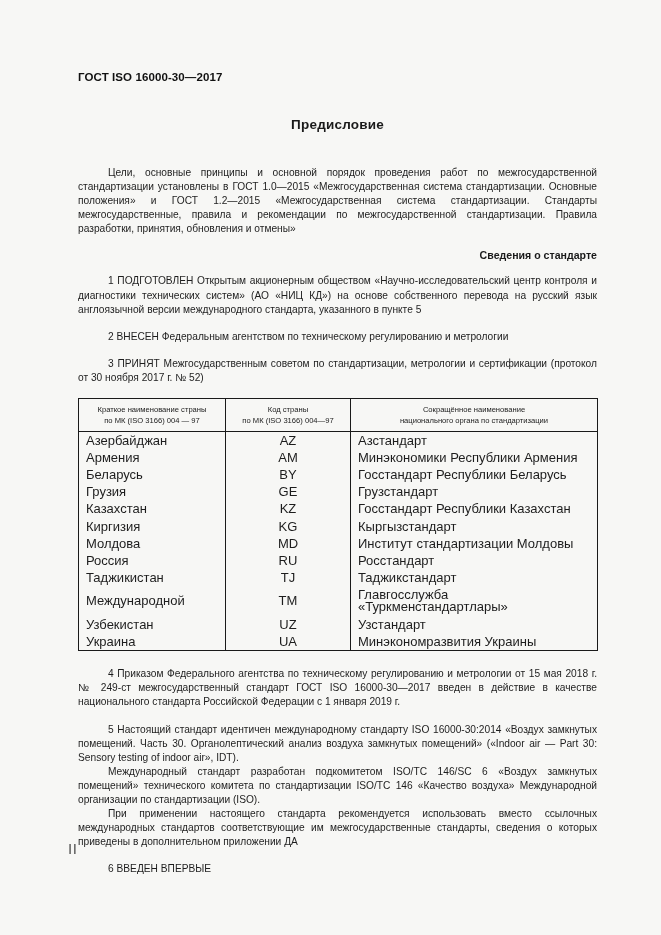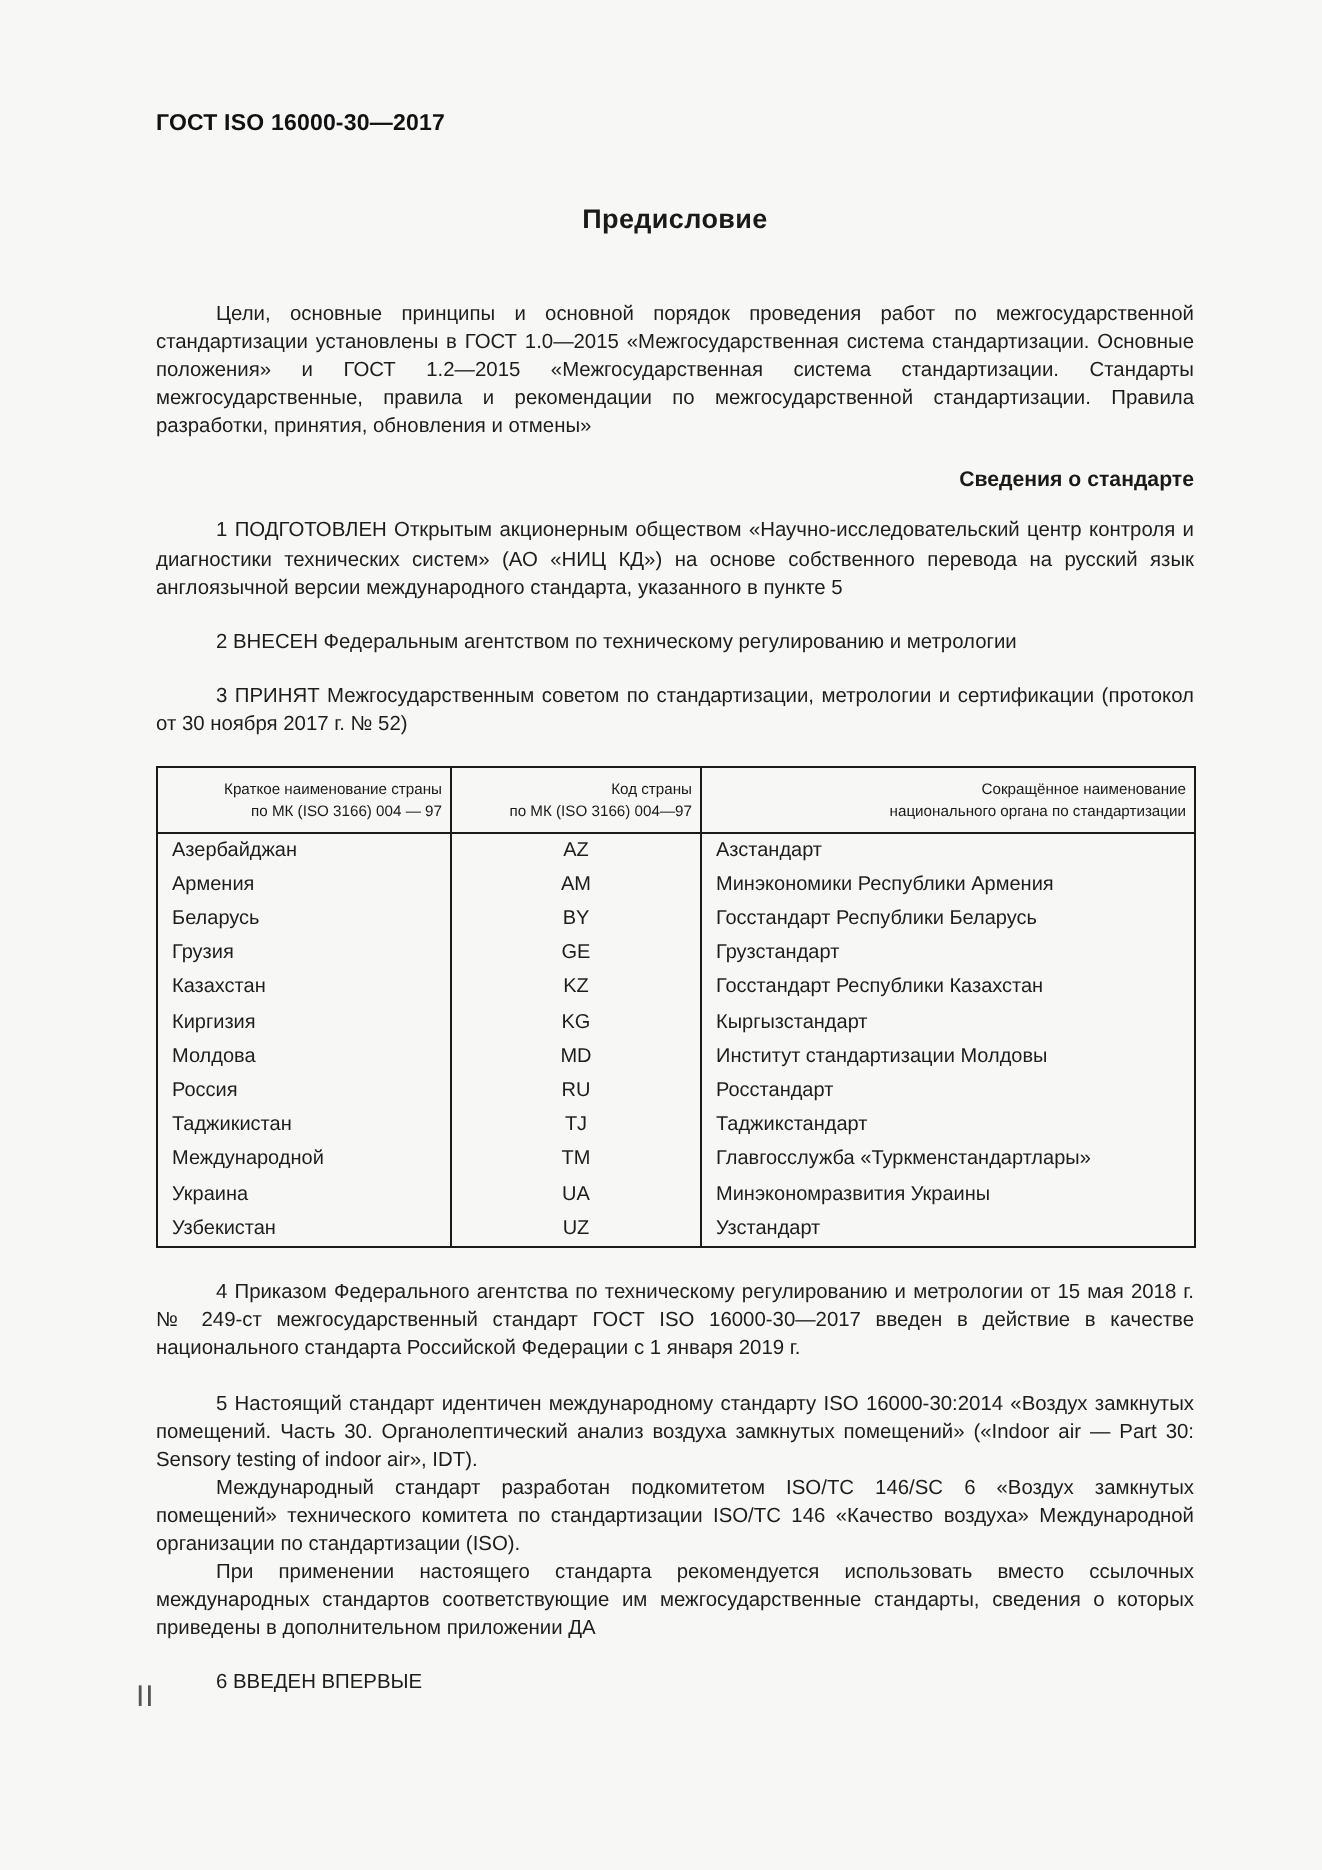--- a/index.html
+++ b/index.html
@@ -13,21 +13,21 @@
     background: #f7f7f5;
     font-family: "Liberation Sans", "DejaVu Sans", sans-serif;
     color: #1a1a1a;
     overflow: hidden;
   }
   .page {
     position: relative;
     width: 661px;
     height: 935px;
     box-sizing: border-box;
-    padding: 56px 64px 20px 78px;
+    padding: 71px 64px 20px 78px;
   }
   .running-head {
     font-size: 11.5px;
     font-weight: bold;
     letter-spacing: 0.1px;
     margin: 0 0 34px 0;
     color: #111;
   }
   .doc-title {
     text-align: center;
@@ -65,30 +65,30 @@
     table-layout: fixed;
     border: 1.3px solid #1a1a1a;
   }
   table.countries col.c1 { width: 147px; }
   table.countries col.c2 { width: 125px; }
   table.countries col.c3 { width: 247px; }
   table.countries thead th {
     font-size: 7.6px;
     font-weight: normal;
     line-height: 11px;
-    text-align: right;
+    text-align: center;
     padding: 5px 4px 5px 4px;
     border-right: 1.1px solid #1a1a1a;
     border-bottom: 1.3px solid #1a1a1a;
     vertical-align: middle;
     color: #1a1a1a;
   }
   table.countries thead th:last-child { border-right: none; }
   table.countries tbody td {
-    font-size: 10px;
+    font-size: 13px;
     line-height: 12px;
     padding: 2.6px 4px 2.6px 7px;
     border-right: 1.1px solid #1a1a1a;
     vertical-align: middle;
     color: #1d1d1d;
   }
   table.countries tbody td:last-child { border-right: none; }
   table.countries tbody td.code {
     text-align: center;
     padding-left: 4px;
@@ -191,28 +191,28 @@
           <td>Таджикистан</td>
           <td class="code">TJ</td>
           <td>Таджикстандарт</td>
         </tr>
         <tr>
           <td>Международной</td>
           <td class="code">TM</td>
           <td>Главгосслужба «Туркменстандартлары»</td>
         </tr>
         <tr>
+          <td>Узбекистан</td>
+          <td class="code">UZ</td>
+          <td>Узстандарт</td>
+        </tr>
+        <tr>
           <td>Украина</td>
           <td class="code">UA</td>
           <td>Минэкономразвития Украины</td>
-        </tr>
-        <tr>
-          <td>Узбекистан</td>
-          <td class="code">UZ</td>
-          <td>Узстандарт</td>
         </tr>
       </tbody>
   </table>
 
   <p class="body-text">4 Приказом Федерального агентства по техническому регулированию и метрологии от 15 мая 2018 г. № 249-ст межгосударственный стандарт ГОСТ ISO 16000-30—2017 введен в действие в качестве национального стандарта Российской Федерации с 1 января 2019 г.</p>
 
   <div class="para-group">
     <p class="body-text">5 Настоящий стандарт идентичен международному стандарту ISO 16000-30:2014 «Воздух замкнутых помещений. Часть 30. Органолептический анализ воздуха замкнутых помещений» («Indoor air — Part 30: Sensory testing of indoor air», IDT).</p>
     <p class="body-text">Международный стандарт разработан подкомитетом ISO/TC 146/SC 6 «Воздух замкнутых помещений» технического комитета по стандартизации ISO/TC 146 «Качество воздуха» Международной организации по стандартизации (ISO).</p>
     <p class="body-text">При применении настоящего стандарта рекомендуется использовать вместо ссылочных международных стандартов соответствующие им межгосударственные стандарты, сведения о которых приведены в дополнительном приложении ДА</p>

